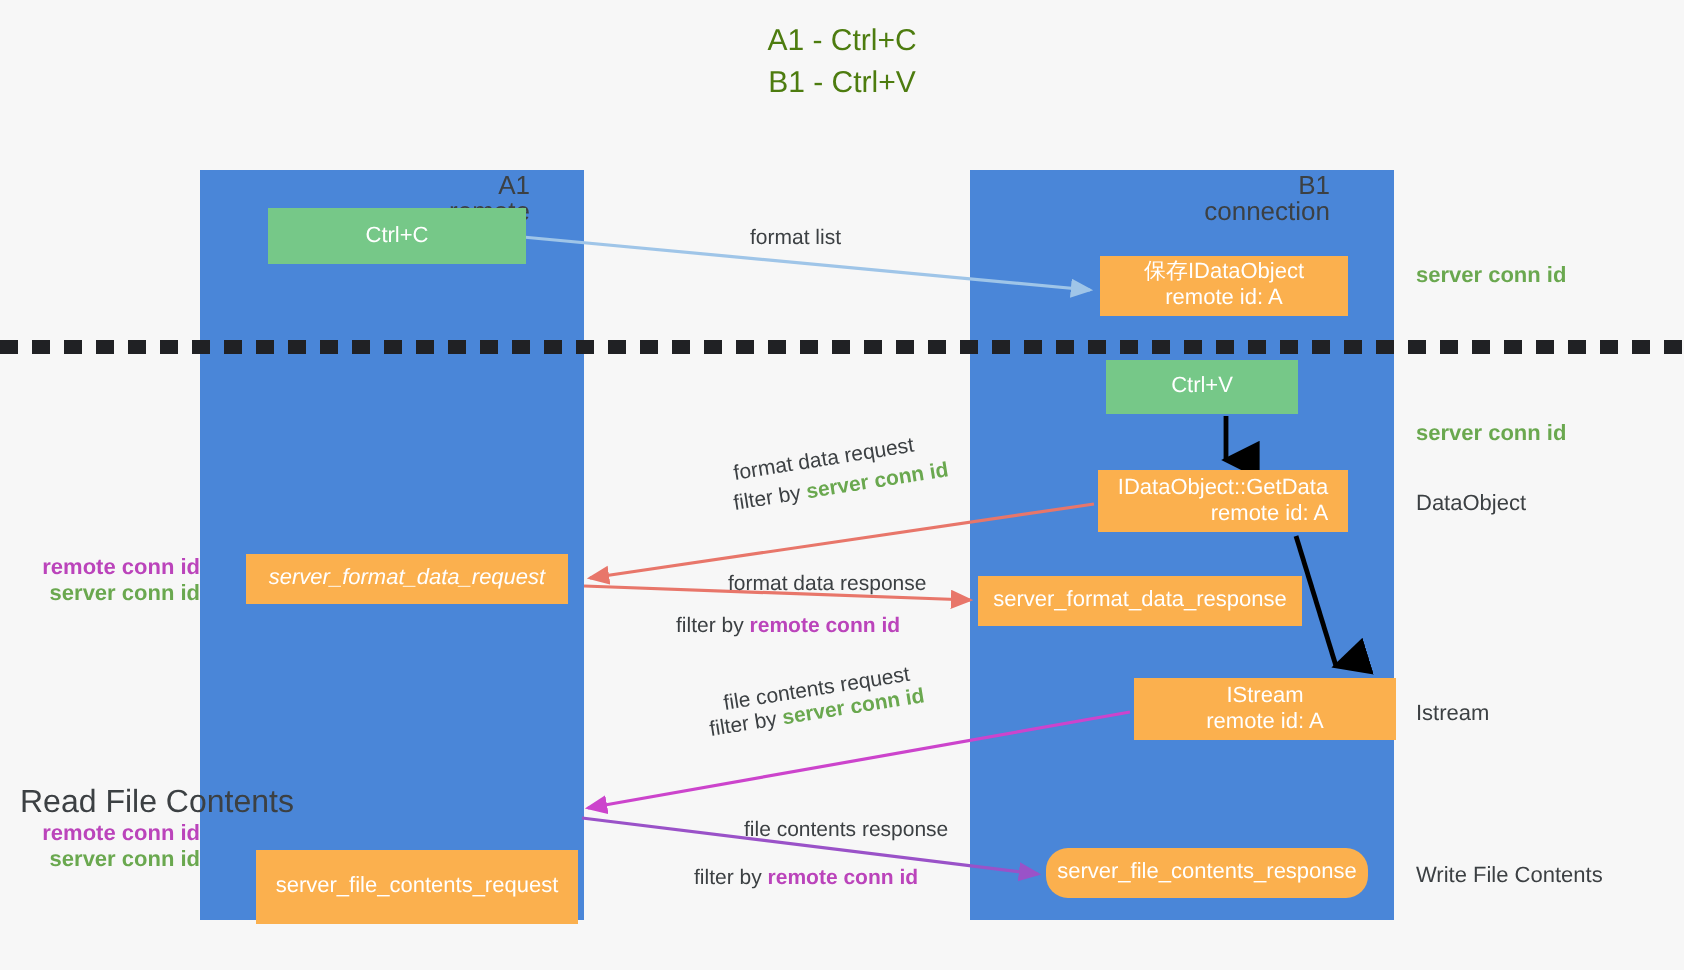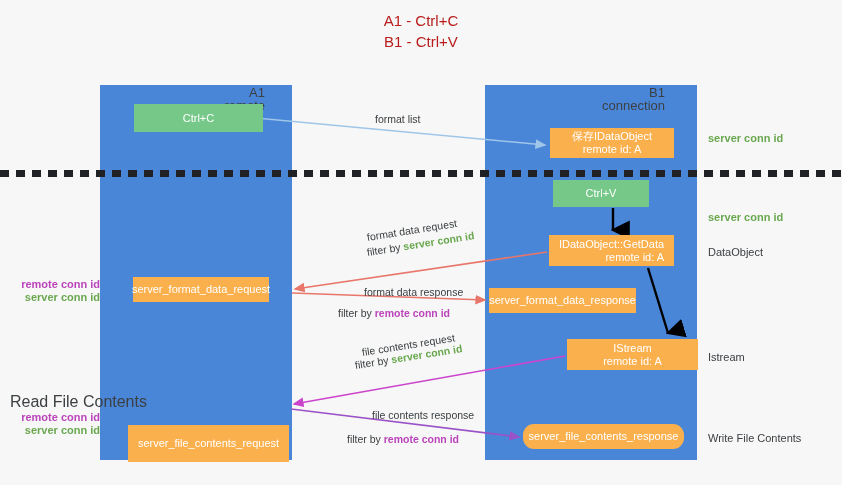--- a/index.html
+++ b/index.html
@@ -9,21 +9,21 @@
     font-family:"Liberation Sans","DejaVu Sans",sans-serif;
     position:relative;overflow:hidden;
     -webkit-font-smoothing:antialiased;
   }
   #stage{position:absolute;inset:0;}
   .abs{position:absolute;}
 
   
   #title{
     left:0;top:10px;width:842px;text-align:center;
-    font-size:15px;color:#b91c1c;line-height:21px;white-space:pre-line;
+    font-size:15px;color:#4d7c0f;line-height:21px;white-space:pre-line;
   }
 
   
   .col-head{
     text-align:right;font-size:13px;color:#3c4043;line-height:13px;
     white-space:pre-line;
     margin-top:28px;
   }
   #head-a1{left:125px;top:58px;width:140px;}
   #head-b1{left:525px;top:58px;width:140px;}
@@ -48,22 +48,22 @@
     text-align:center;white-space:pre-line;
   }
   .green{background:#76c888;}
   .orange{background:#fbb04e;}
 
   #box-ctrlc{left:134px;top:104px;width:129px;height:28px;}
   #box-save{left:550px;top:128px;width:124px;height:30px;}
   #box-ctrlv{left:553px;top:180px;width:96px;height:27px;}
   #box-getdata{left:549px;top:235px;width:125px;height:31px;text-align:right;}
   #box-istream{left:567px;top:339px;width:131px;height:31px;}
-  #box-fdreq{left:133px;top:277px;width:136px;height:25px;}
-  #box-fdres{left:489px;top:288px;width:147px;height:25px;}
+  #box-fdreq{left:123px;top:277px;width:161px;height:25px;font-style:italic;}
+  #box-fdres{left:489px;top:288px;width:162px;height:25px;}
   #box-fcreq{left:128px;top:393px;width:161px;height:37px;margin-top:32px;}
   #box-fcres{left:523px;top:424px;width:161px;height:25px;border-radius:11px;}
 
   
   .side{font-size:11px;line-height:14px;color:#3c4043;}
   .green-txt{color:#6aa84f;font-weight:bold;}
   .magenta-txt{color:#bb44bb;font-weight:bold;}
 
   #ann-srv1{left:708px;top:131px;}
   #ann-srv2{left:708px;top:210px;}

